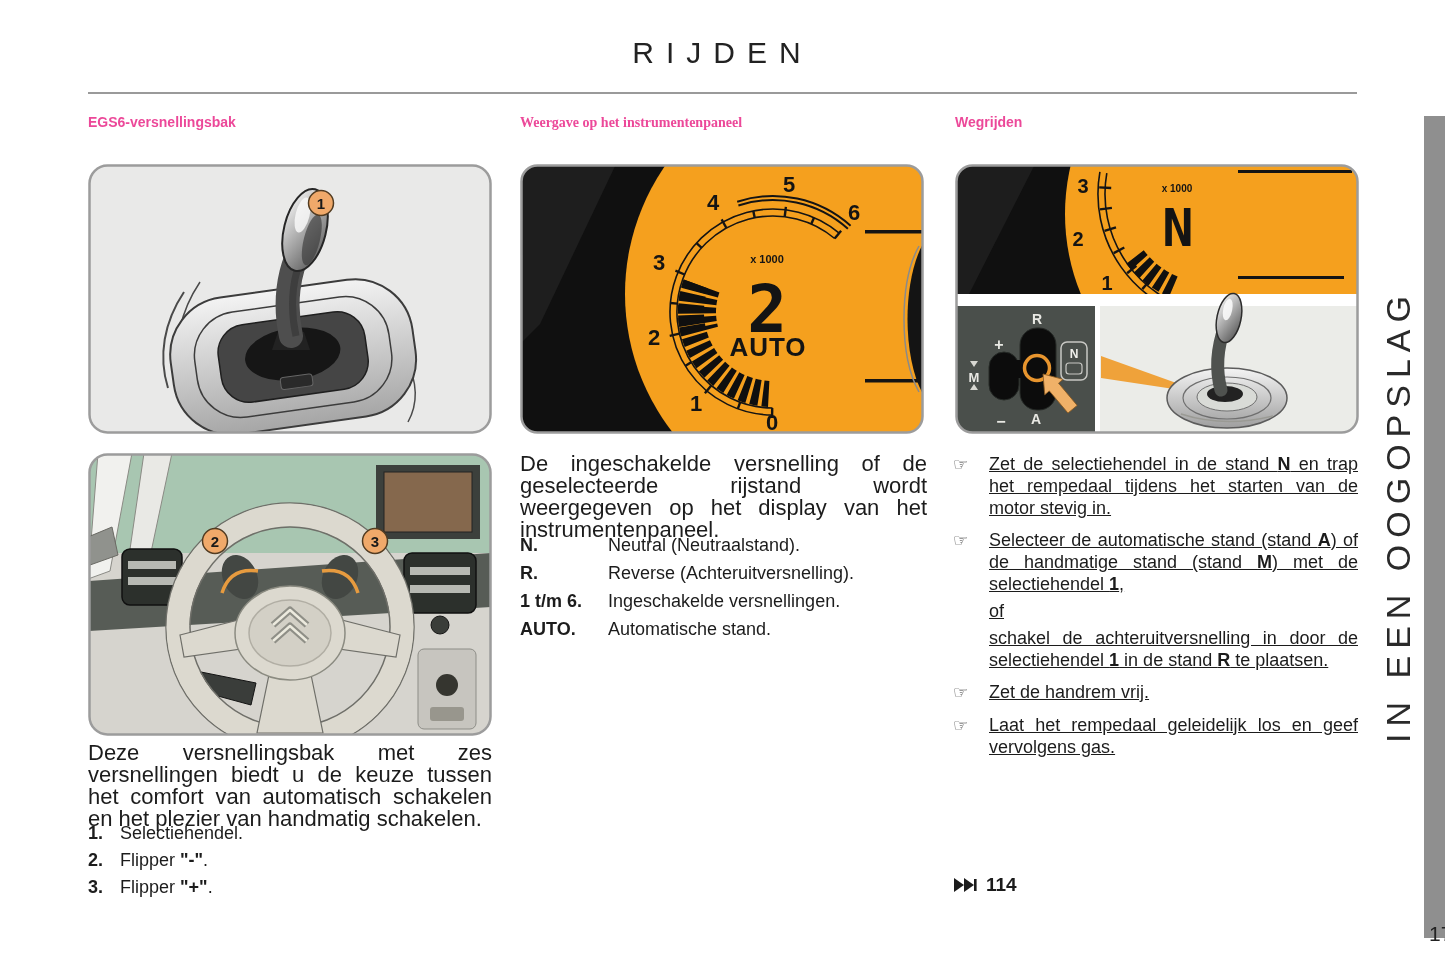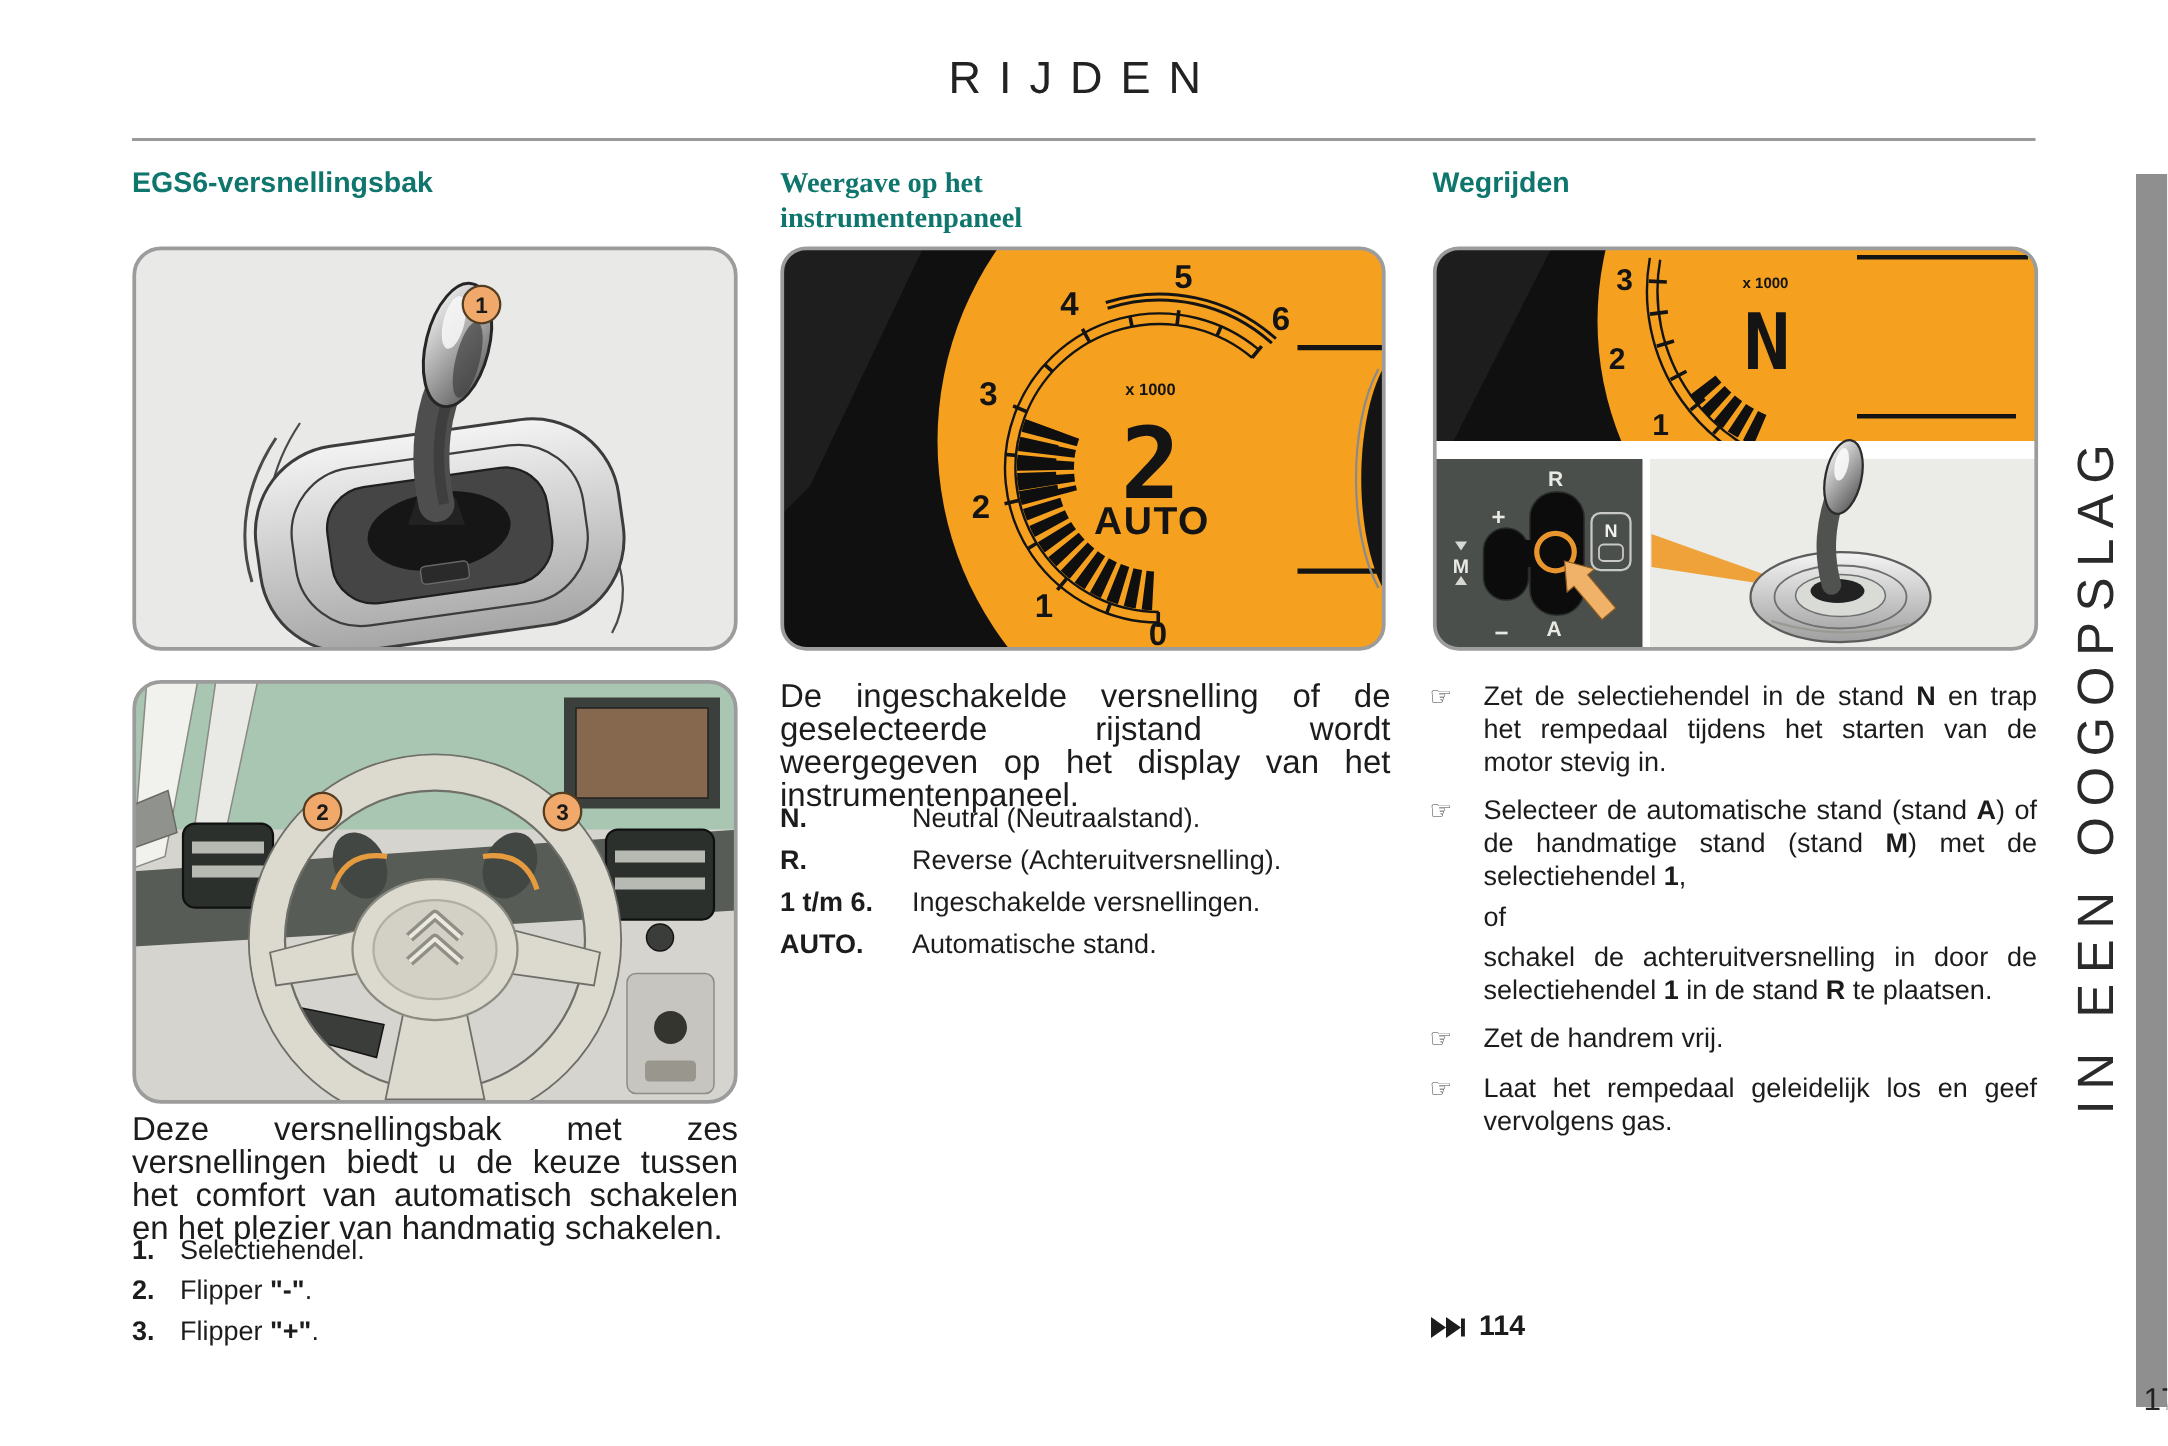--- a/index.html
+++ b/index.html
@@ -1,35 +1,35 @@
 <!DOCTYPE html>
 <html><head>
 <meta charset="utf-8">
 <style>
   html,body{margin:0;padding:0;background:#ffffff;}
   .page{position:relative;width:1445px;height:964px;background:#fff;overflow:hidden;
         font-family:"Liberation Sans","DejaVu Sans",sans-serif;color:#1c1c1c;margin-top:16px;}
   .page-title{position:absolute;top:20px;left:0;width:1445px;text-align:center;
         font-size:30px;letter-spacing:12px;font-weight:normal;color:#222;}
   .rule{position:absolute;top:76px;left:88px;width:1269px;height:2px;background:#9a9a9a;}
-  .col-heading{position:absolute;margin:0;font-size:19px;font-weight:bold;line-height:23px;color:#0f766e;}
+  .col-heading{position:absolute;margin:0;font-size:14px;font-weight:bold;line-height:23px;color:#ec4899;}
   .fig{position:absolute;}
   .fig svg{display:block;}
   .body{position:absolute;margin:0;font-size:22px;line-height:22px;text-align:justify;color:#1c1c1c;}
   .list{position:absolute;font-size:18px;line-height:22px;}
   .lrow{display:flex;margin-bottom:5px;}
   .lnum{width:32px;flex:none;font-weight:bold;}
   .defs{position:absolute;font-size:18px;line-height:22px;}
   .drow{display:flex;margin-bottom:6px;}
   .dterm{width:88px;flex:none;font-weight:bold;}
   .ddesc{flex:1;}
   .steps{position:absolute;font-size:18px;line-height:22px;}
   .step{display:flex;margin-bottom:10px;}
   .hand{width:36px;flex:none;font-size:17px;color:#3a3a3a;padding-top:1px;}
-  .stext{flex:1;text-align:justify;}
+  .stext{flex:1;text-align:justify;text-decoration:underline;}
   .or-line{margin:5px 0;text-align:left;}
   .ref{position:absolute;display:flex;align-items:center;gap:9px;font-size:19px;font-weight:bold;cursor:pointer;}
   .side-bar-rect{position:absolute;left:1424px;top:100px;width:21px;height:822px;background:#8f8f8f;}
   .side-label{position:absolute;left:1398px;top:500px;transform:translate(-50%,-50%) rotate(-90deg);
         white-space:nowrap;font-size:34px;letter-spacing:7px;color:#2a2a2a;}
   .pageno{position:absolute;left:1429px;top:906px;font-size:21px;color:#222;}
   b{font-weight:bold;}
   svg text{font-family:"Liberation Sans","DejaVu Sans",sans-serif;}
   .seg{font-family:"DejaVu Sans Mono",monospace;font-weight:bold;}
 </style>

